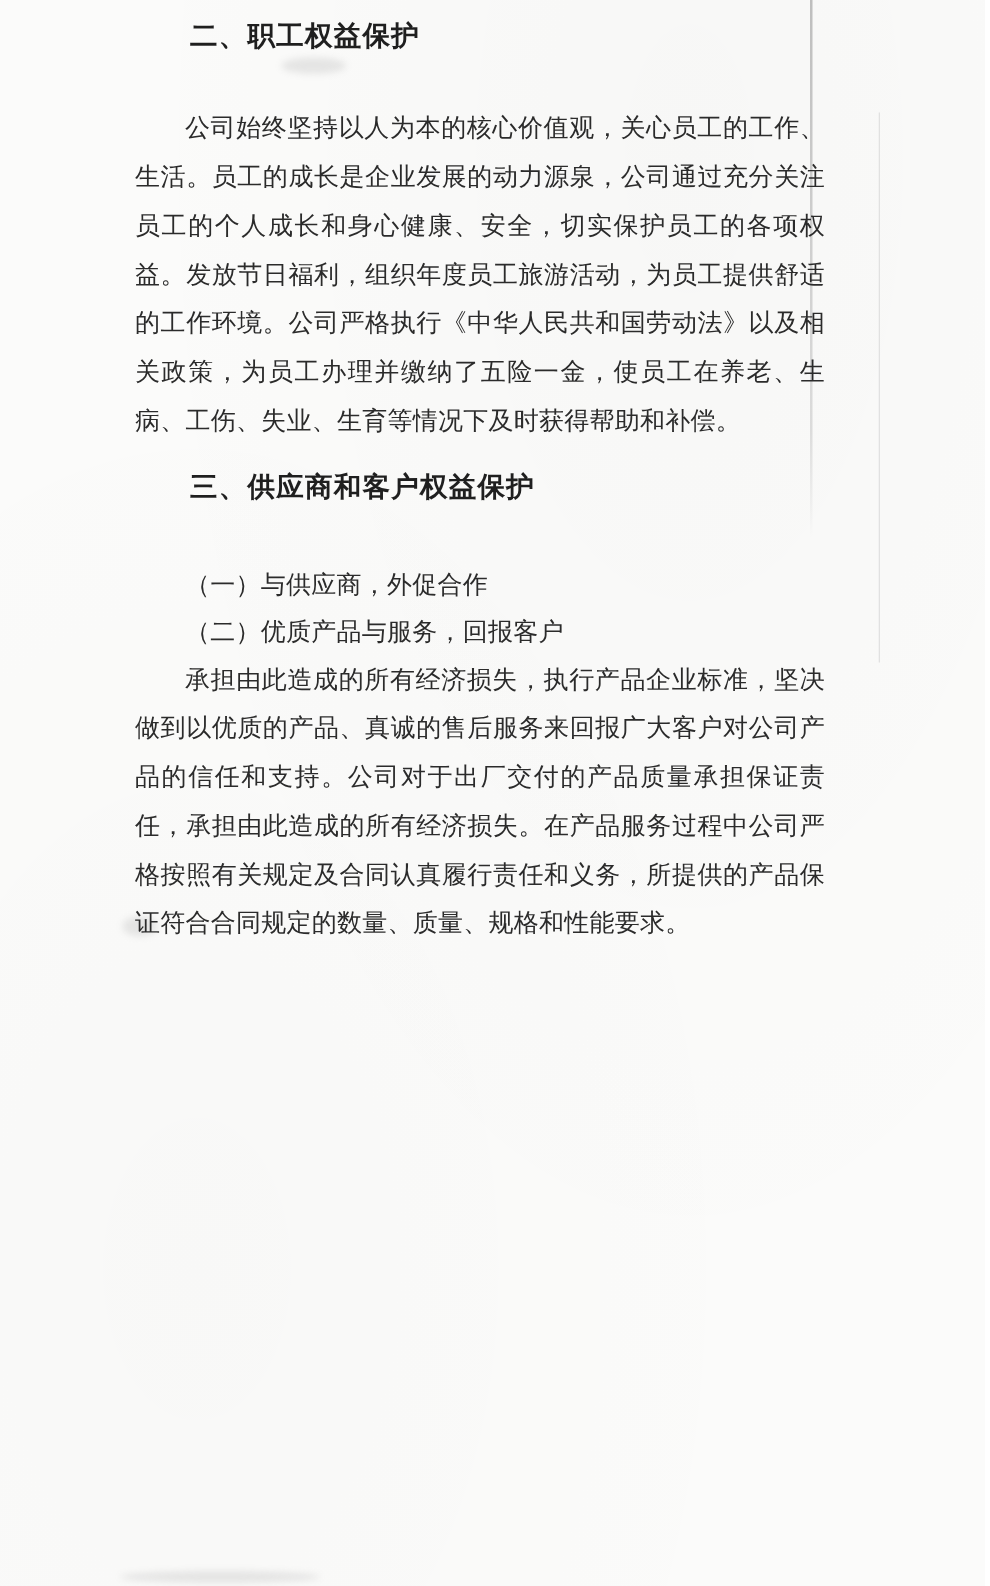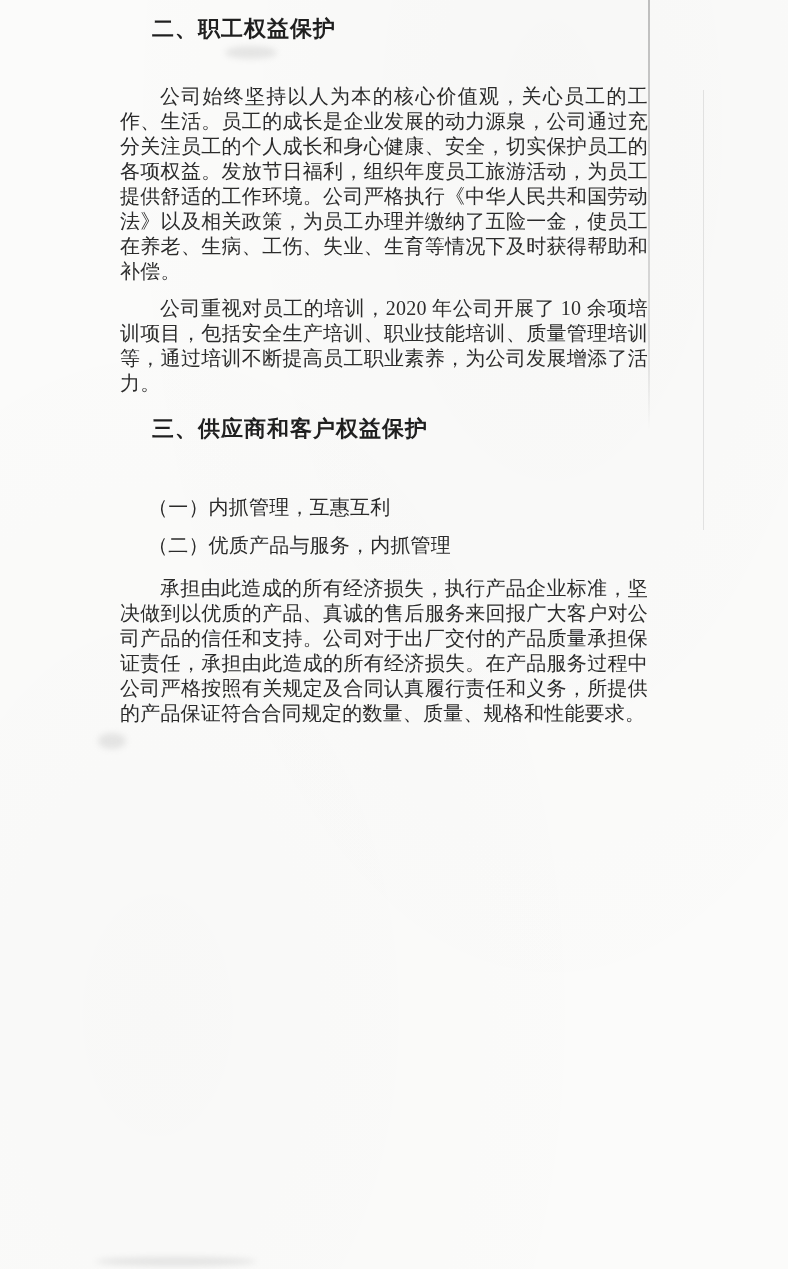--- a/index.html
+++ b/index.html
@@ -37,23 +37,23 @@
   }
   .heading.first {
     padding-top: 6px;
     margin-bottom: 40px;
   }
   .heading.second {
     margin-top: 18px;
     margin-bottom: 45px;
   }
   .body-par {
-    margin: 12px;
+    margin: 0;
     font-size: 20px;
-    line-height: 25px;
+    line-height: 39px;
     text-align: justify;
     text-indent: 2em;
     letter-spacing: 0.2px;
   }
   .sub-heading {
     margin: 0;
     font-size: 20px;
     line-height: 37.6px;
     text-indent: 2em;
     letter-spacing: 0.2px;
@@ -98,26 +98,25 @@
   <div class="smudge smudge-a"></div>
   <div class="smudge smudge-b"></div>
   <div class="smudge smudge-c"></div>
 
   <div class="content">
 
     <h2 class="heading first">二、职工权益保护</h2>
 
     <p class="body-par">公司始终坚持以人为本的核心价值观，关心员工的工作、生活。员工的成长是企业发展的动力源泉，公司通过充分关注员工的个人成长和身心健康、安全，切实保护员工的各项权益。发放节日福利，组织年度员工旅游活动，为员工提供舒适的工作环境。公司严格执行《中华人民共和国劳动法》以及相关政策，为员工办理并缴纳了五险一金，使员工在养老、生病、工伤、失业、生育等情况下及时获得帮助和补偿。</p>
 
-    <p class="body-par">公司重视对员工的培训，2020 年公司开展了 10 余项培训项目，包括安全生产培训、职业技能培训、质量管理培训等，通过培训不断提高员工职业素养，为公司发展增添了活力。</p>
 
     <h2 class="heading second">三、供应商和客户权益保护</h2>
 
 
-    <p class="sub-heading">（一）内抓管理，互惠互利</p>
+    <p class="sub-heading">（一）与供应商，外促合作</p>
 
 
-    <p class="sub-heading">（二）优质产品与服务，内抓管理</p>
+    <p class="sub-heading">（二）优质产品与服务，回报客户</p>
 
     <p class="body-par">承担由此造成的所有经济损失，执行产品企业标准，坚决做到以优质的产品、真诚的售后服务来回报广大客户对公司产品的信任和支持。公司对于出厂交付的产品质量承担保证责任，承担由此造成的所有经济损失。在产品服务过程中公司严格按照有关规定及合同认真履行责任和义务，所提供的产品保证符合合同规定的数量、质量、规格和性能要求。</p>
 
   </div>
 </div>
 
 </body></html>

